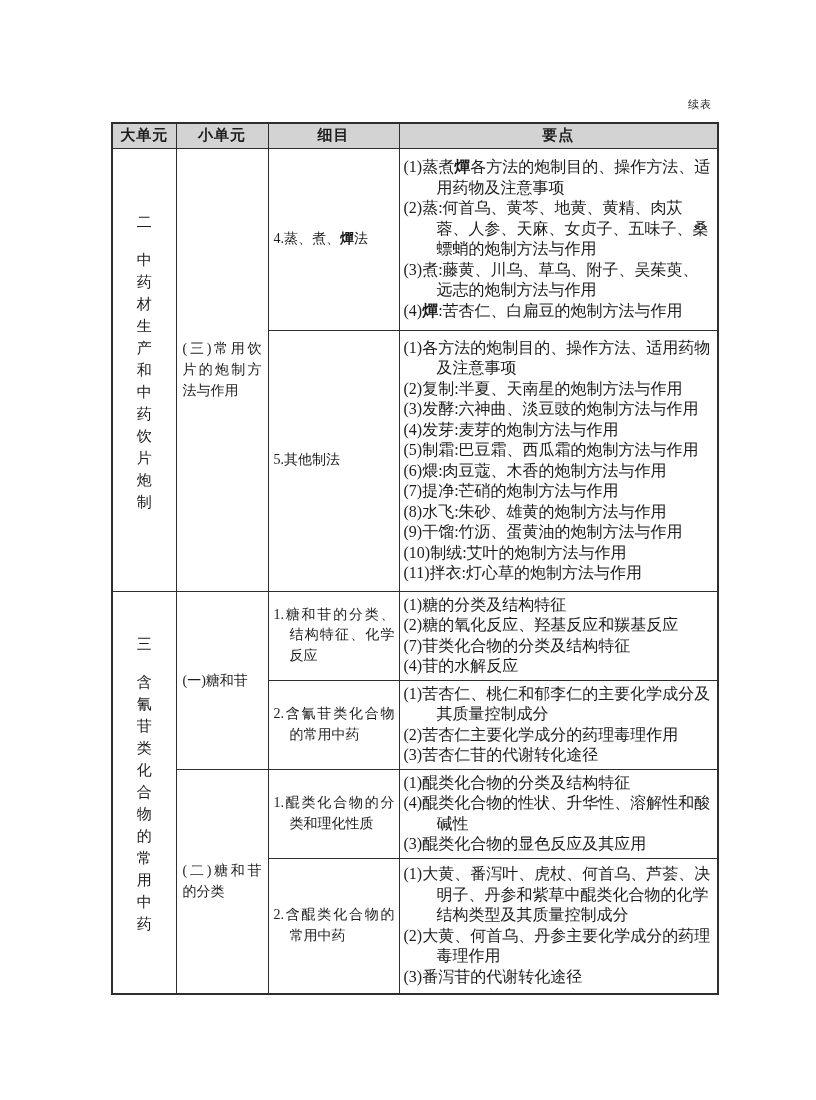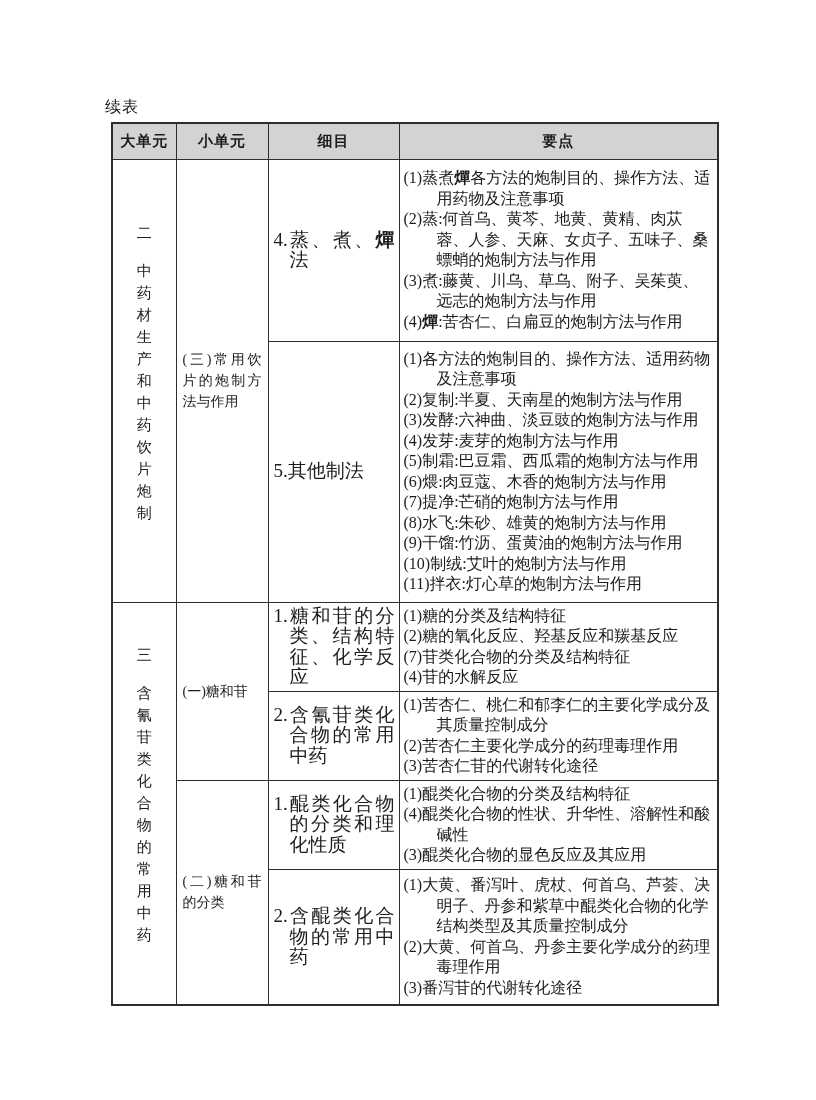--- a/index.html
+++ b/index.html
@@ -2,62 +2,62 @@
 <html><head>
 <meta charset="utf-8">
 <style>
   html,body{margin:0;padding:0;}
   body{
     width:816px;height:1100px;position:relative;background:#ffffff;
     font-family:"Liberation Serif","DejaVu Serif",serif;color:#1c1c1c;
     overflow:hidden;
   }
   .continued{
-    position:absolute;top:97px;left:105px;width:606px;box-sizing:border-box;
-    padding-right:13px;font-size:16px;letter-spacing:1px;
+    position:absolute;top:97px;left:119px;width:606px;box-sizing:border-box;
+    text-align:right;padding-right:13px;font-size:11px;letter-spacing:1px;
   }
   table.grid{
     position:absolute;left:111px;top:122px;width:606px;
     border-collapse:collapse;table-layout:fixed;
     border:2px solid #2e2e2e;
   }
   .grid th,.grid td{
     border:1px solid #2e2e2e;box-sizing:border-box;overflow:hidden;
   }
   .grid thead th{
     background:#d3d3d3;font-weight:bold;font-size:15px;text-align:center;
     padding:2px 0;letter-spacing:1px;
   }
   .unit-cell{vertical-align:middle;text-align:center;font-size:15px;}
   .unit-num{margin:0 auto 16px auto;line-height:22px;}
   .unit-chars{width:1em;margin:16px auto;word-break:break-all;line-height:22px;}
   .sub-cell{
     vertical-align:middle;font-size:14px;line-height:21px;
     padding:4px 6px;text-align:justify;text-justify:inter-character;margin-top:44px;
   }
-  .item-cell{vertical-align:middle;font-size:19px;line-height:20.5px;padding:2px 4px 2px 5px;font-family:Liberation Serif, serif;}
+  .item-cell{vertical-align:middle;font-size:14px;line-height:20.5px;padding:2px 4px 2px 5px;font-family:Liberation Serif, serif;}
   .item-cell .detail{padding-left:16px;text-indent:-16px;text-align:justify;text-justify:inter-character;}
   .points-cell{vertical-align:middle;font-size:16px;line-height:20.5px;padding:3px 4px;}
   .kp-item{padding-left:33px;text-indent:-33px;}
   b{font-weight:900;}
 </style>
 </head>
 <body>
 
 <div class="continued">续表</div>
 
 <table class="grid">
   <colgroup>
     <col style="width:64px">
     <col style="width:92px">
     <col style="width:131px">
     <col style="width:319px">
   </colgroup>
   <thead>
-    <tr style="height:36px">
+    <tr style="height:25px">
       <th>大单元</th>
       <th>小单元</th>
       <th>细目</th>
       <th>要点</th>
     </tr>
   </thead>
   <tbody>
     <tr style="height:182px">
       <td rowspan="2" class="unit-cell">
         <div class="unit-num">二</div>

